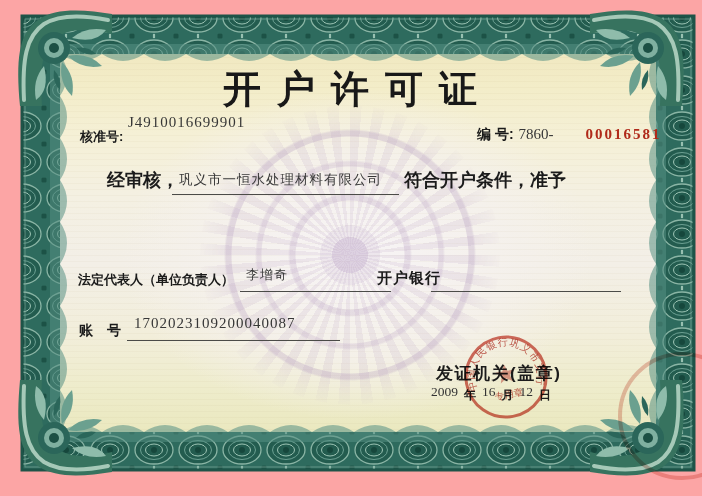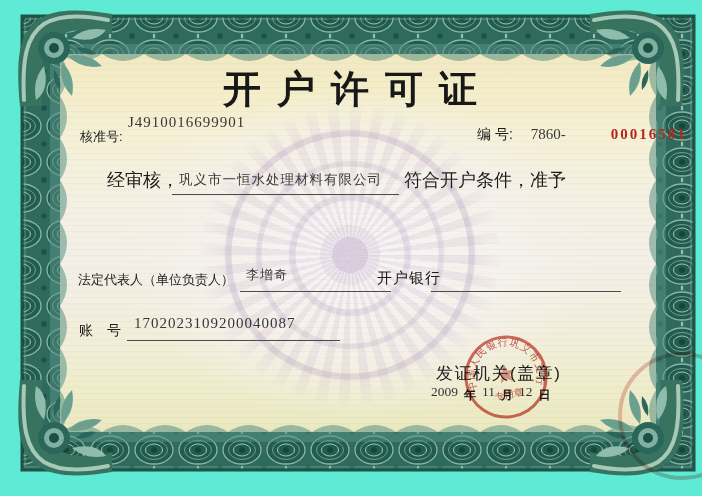--- a/index.html
+++ b/index.html
@@ -1,18 +1,18 @@
 <!DOCTYPE html>
 <html><head>
 <meta charset="utf-8">
 <style>
   html,body{margin:0;padding:0;background:#e8e8e4;}
   .cert{
     position:relative;width:702px;height:496px;overflow:hidden;
-    background:#5eead4;
+    background:#fca5a5;
     font-family:"Liberation Sans", sans-serif;
     color:#1d1d1d;
   }
   .abs{position:absolute;}
   
   .interior{
     position:absolute;left:56px;top:50px;width:604px;height:386px;
     background:
       repeating-linear-gradient(0deg, rgba(160,140,90,.05) 0 1px, rgba(0,0,0,0) 1px 6px),
       radial-gradient(ellipse 330px 230px at 50% 53%, rgba(247,244,246,.95) 0%, rgba(245,241,237,.8) 45%, rgba(243,238,220,0) 72%),
@@ -27,24 +27,24 @@
         rgba(172,144,186,.20) 89px 93px, rgba(168,138,184,0) 95px 118px,
         rgba(172,144,186,.26) 119px 124px, rgba(168,138,184,0) 126px);
     -webkit-mask-image:radial-gradient(circle,#000 58%,rgba(0,0,0,0) 73%);
     mask-image:radial-gradient(circle,#000 58%,rgba(0,0,0,0) 73%);
   }
   .title{
     left:56px;top:64px;width:604px;text-align:center;
     font-size:38px;font-weight:bold;letter-spacing:16px;color:#181818;
     font-family:"Liberation Serif", serif;
   }
-  .lbl{font-weight:normal;color:#1b1b1b;}
+  .lbl{font-weight:bold;color:#1b1b1b;}
   .val{font-family:"Liberation Serif", serif;color:#373737;}
   .u{position:absolute;height:0;border-bottom:1.5px solid #4b4b48;}
-  .serial-row{display:flex;align-items:baseline;gap:18px;}
+  .serial-row{display:flex;align-items:baseline;gap:5px;}
   .red{color:#b02a1a;font-weight:bold;letter-spacing:2px;margin-left:27px;}
   .date-row{display:flex;align-items:center;gap:6px;}
   .date-row .unit{font-weight:bold;font-size:12px;margin-top:8px;}
   .date-row .num{font-family:"Liberation Serif", serif;font-size:13.5px;color:#333;}
   .stamp{
     position:absolute;left:463px;top:334px;width:86px;height:86px;
     transform:rotate(-10deg);mix-blend-mode:multiply;opacity:.92;
   }
   .stamp2{
     position:absolute;left:618px;top:352px;width:120px;height:120px;border-radius:50%;
@@ -135,21 +135,21 @@
   <div class="u" style="left:431px;top:291px;width:190px"></div>
 
   <div class="abs lbl" style="left:79px;top:322px;font-size:14px">账　号</div>
   <div class="abs val" style="left:134px;top:315px;font-size:15px;letter-spacing:1px">1702023109200040087</div>
   <div class="u" style="left:127px;top:340px;width:213px"></div>
 
   <div class="abs lbl" style="left:436px;top:362px;font-size:17px;letter-spacing:1.5px">发证机关(盖章)</div>
   <div class="abs date-row" style="left:431px;top:379px">
     <span class="num">2009</span>
     <span class="unit">年</span>
-    <span class="num">11</span>
+    <span class="num">16</span>
     <span class="unit">月</span>
     <span class="num">12</span>
     <span class="unit">日</span>
   </div>
 
   <div class="stamp">
     <svg width="86" height="86" viewBox="0 0 86 86">
       <circle cx="43" cy="43" r="40" fill="none" stroke="rgba(196,57,43,0.8)" stroke-width="3"></circle>
       <defs>
         <path id="stampArc" d="M 14,55 A 31.4,31.4 0 1 1 72,55" fill="none"></path>

